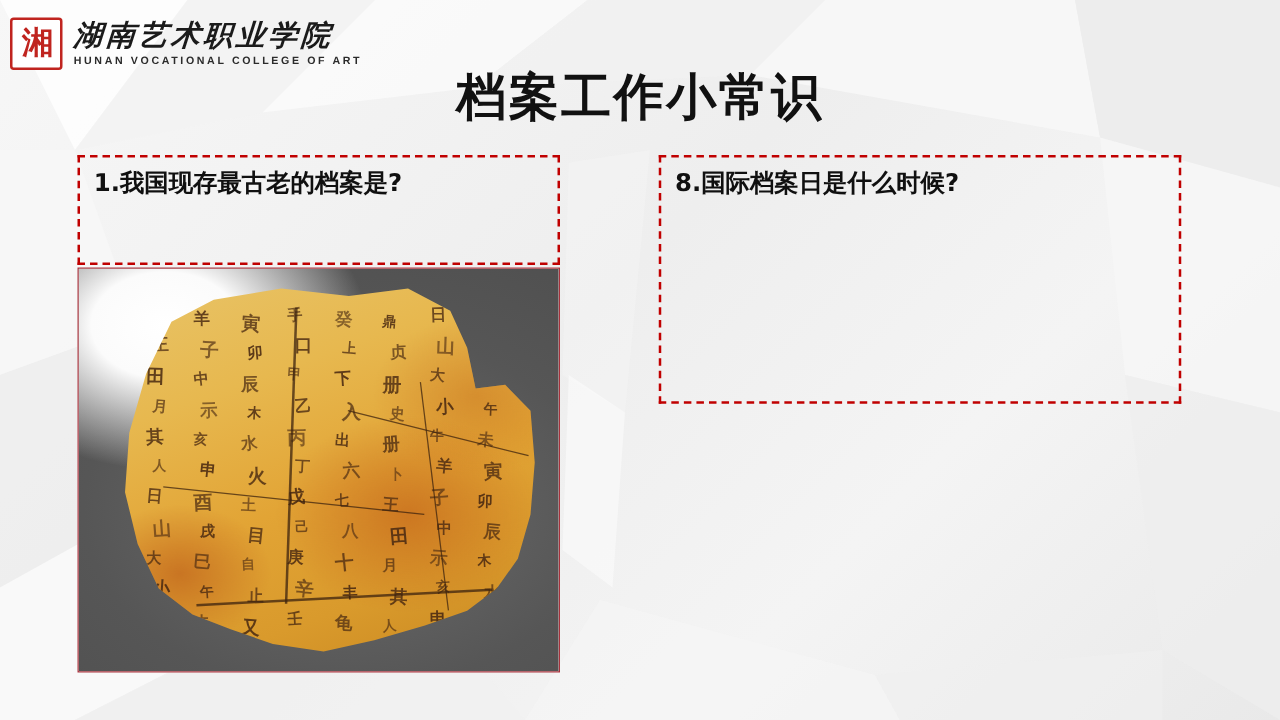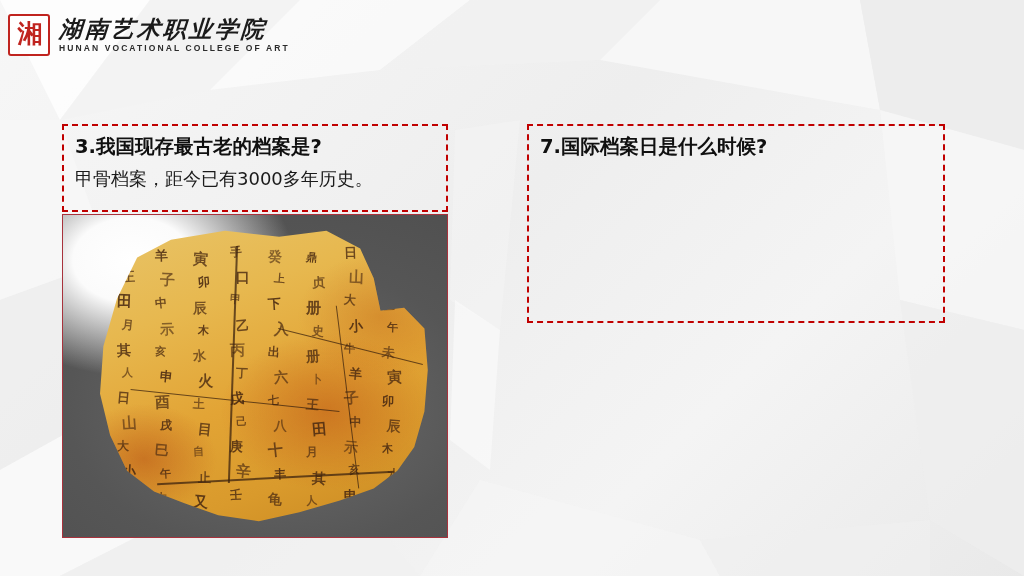--- a/index.html
+++ b/index.html
@@ -221,24 +221,24 @@
   <div class="logo-block">
     <div class="seal">
       <div class="seal-glyph">湘</div>
     </div>
     <div class="logo-text">
       <div class="logo-cn">湖南艺术职业学院</div>
       <div class="logo-en">HUNAN VOCATIONAL COLLEGE OF ART</div>
     </div>
   </div>
 
+  <div class="slide-title">档案工作小常识</div>
 
   <div class="qbox" id="box1">
-    <p class="qbox-q">3.我国现存最古老的档案是?</p>
-    <p class="qbox-a">甲骨档案，距今已有3000多年历史。</p>
+    <p class="qbox-q">1.我国现存最古老的档案是?</p>
   </div>
 
   <div class="photo-frame">
     <div class="photo-inner">
       <div class="bone">
         <div class="glyph-layer">
             <span class="gly" style="left: 8%; top: 6%; font-size: 11px; opacity: 0.6; transform: rotate(-6deg);">卜</span>
             <span class="gly" style="left: 9.6%; top: 14.2%; font-size: 13px; opacity: 0.73; transform: rotate(-2deg);">王</span>
             <span class="gly" style="left: 8%; top: 22.4%; font-size: 15px; opacity: 0.86; transform: rotate(2deg);">田</span>
             <span class="gly" style="left: 9.6%; top: 30.6%; font-size: 12px; opacity: 0.69; transform: rotate(6deg);">月</span>
@@ -330,17 +330,17 @@
         <div class="bone-crack" style="left:42%;top:6%;width:1.6px;height:80%;transform:rotate(2deg);"></div>
         <div class="bone-crack" style="left:12%;top:58%;width:62%;height:1.4px;transform:rotate(6deg);"></div>
         <div class="bone-crack" style="left:55%;top:40%;width:44%;height:1.4px;transform:rotate(14deg);"></div>
         <div class="bone-crack" style="left:20%;top:84%;width:70%;height:1.5px;transform:rotate(-3deg);"></div>
         <div class="bone-crack" style="left:76%;top:26%;width:1.4px;height:62%;transform:rotate(-7deg);"></div>
       </div>
     </div>
   </div>
 
   <div class="qbox" id="box2">
-    <p class="qbox-q">7.国际档案日是什么时候?</p>
+    <p class="qbox-q">8.国际档案日是什么时候?</p>
   </div>
 
 
 </div>
 
 </body></html>

